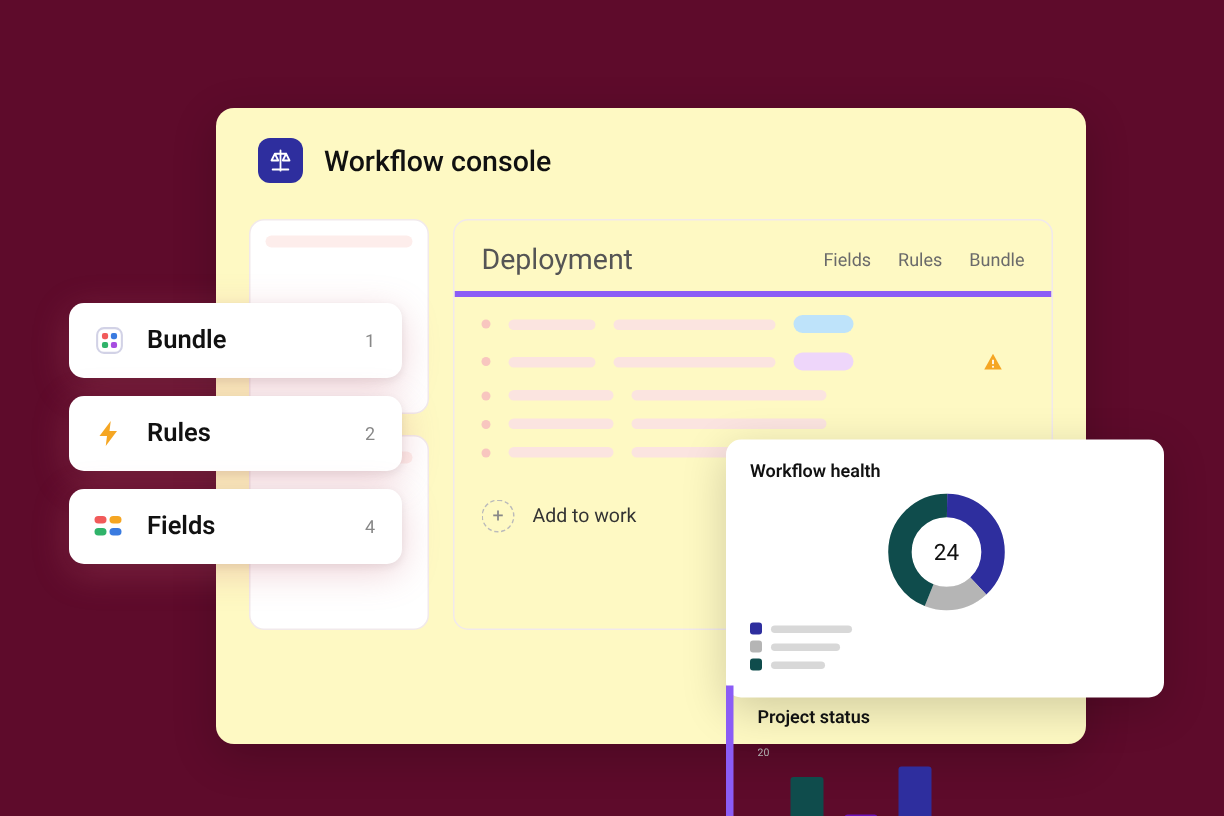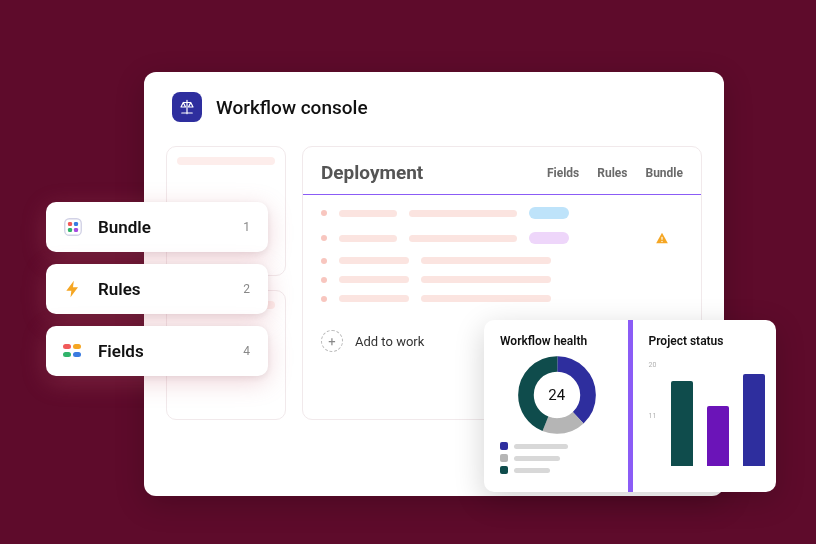--- a/index.html
+++ b/index.html
@@ -8,21 +8,21 @@
     background: #5E0B2B;
     border-radius: 14px;
     font-family: -apple-system, BlinkMacSystemFont, "Segoe UI", Roboto, sans-serif;
     position: relative;
     overflow: hidden;
   }
   .console {
     position: absolute;
     left: 144px; top: 72px;
     width: 580px; height: 424px;
-    background: #ffffff;
+    background: #fef9c3;
     border-radius: 12px;
     box-shadow: 0 8px 30px rgba(0,0,0,0.2);
   }
   .console-header {
     display: flex; align-items: center;
     padding: 20px 28px 14px 28px;
   }
   .console-logo {
     width: 30px; height: 30px;
     background: #2E2E9E;
@@ -51,22 +51,21 @@
   }
   .deploy-panel {
     flex: 1;
     border: 1px solid #F1E9EB;
     border-radius: 10px;
     overflow: hidden;
   }
   .deploy-head {
     display: flex; align-items: center; justify-content: space-between;
     padding: 14px 18px 10px 18px;
-    border-bottom: 1px solid #8b5cf6;
-    font-weight: bold;
+    border-bottom: 4px solid #8b5cf6;
   }
   .deploy-title { font-size: 19px; color: #555; }
   .deploy-tabs { display: flex; gap: 18px; font-size: 12px; color: #6A6A6A; }
   .deploy-rows { padding: 6px 0; }
   .drow {
     display: flex; align-items: center;
     padding: 6px 18px;
     gap: 12px;
   }
   .drow .dot { width: 6px; height: 6px; border-radius: 50%; background: #F8C6BF; flex-shrink:0; }
@@ -105,26 +104,27 @@
   .ficon {
     width: 26px; height:26px;
     display:flex; align-items:center; justify-content:center;
     flex-shrink:0;
   }
   .flabel { font-size: 17px; font-weight: 600; color:#111; flex:1; }
   .fcount { font-size: 12px; color:#888; margin-right:4px; }
   
   .stats {
     position: absolute;
-    right: 40px; top: 320px;
+    right: 40px; top: 293px;
     width: 292px; height: 172px;
     background: #fff;
     border-radius: 10px;
     box-shadow: 0 8px 30px rgba(0,0,0,0.18);
     display:flex;
+    flex-direction:column;
   }
   .stats-col { flex:1; padding: 14px 14px 10px 16px; position:relative; }
   .stats-col + .stats-col { border-left: 5px solid #8b5cf6; }
   .stats-title { font-size: 12px; font-weight:600; color:#111; margin-bottom:6px; }
   .donut-wrap { position:relative; width: 82px; height:82px; margin: 4px auto 6px auto; }
   .donut-center {
     position:absolute; left:50%; top:50%; transform:translate(-50%,-50%);
     font-size: 15px; font-weight:400; color:#111;
   }
   .legend { display:flex; flex-direction:column; gap:4px; margin-top:2px; }

